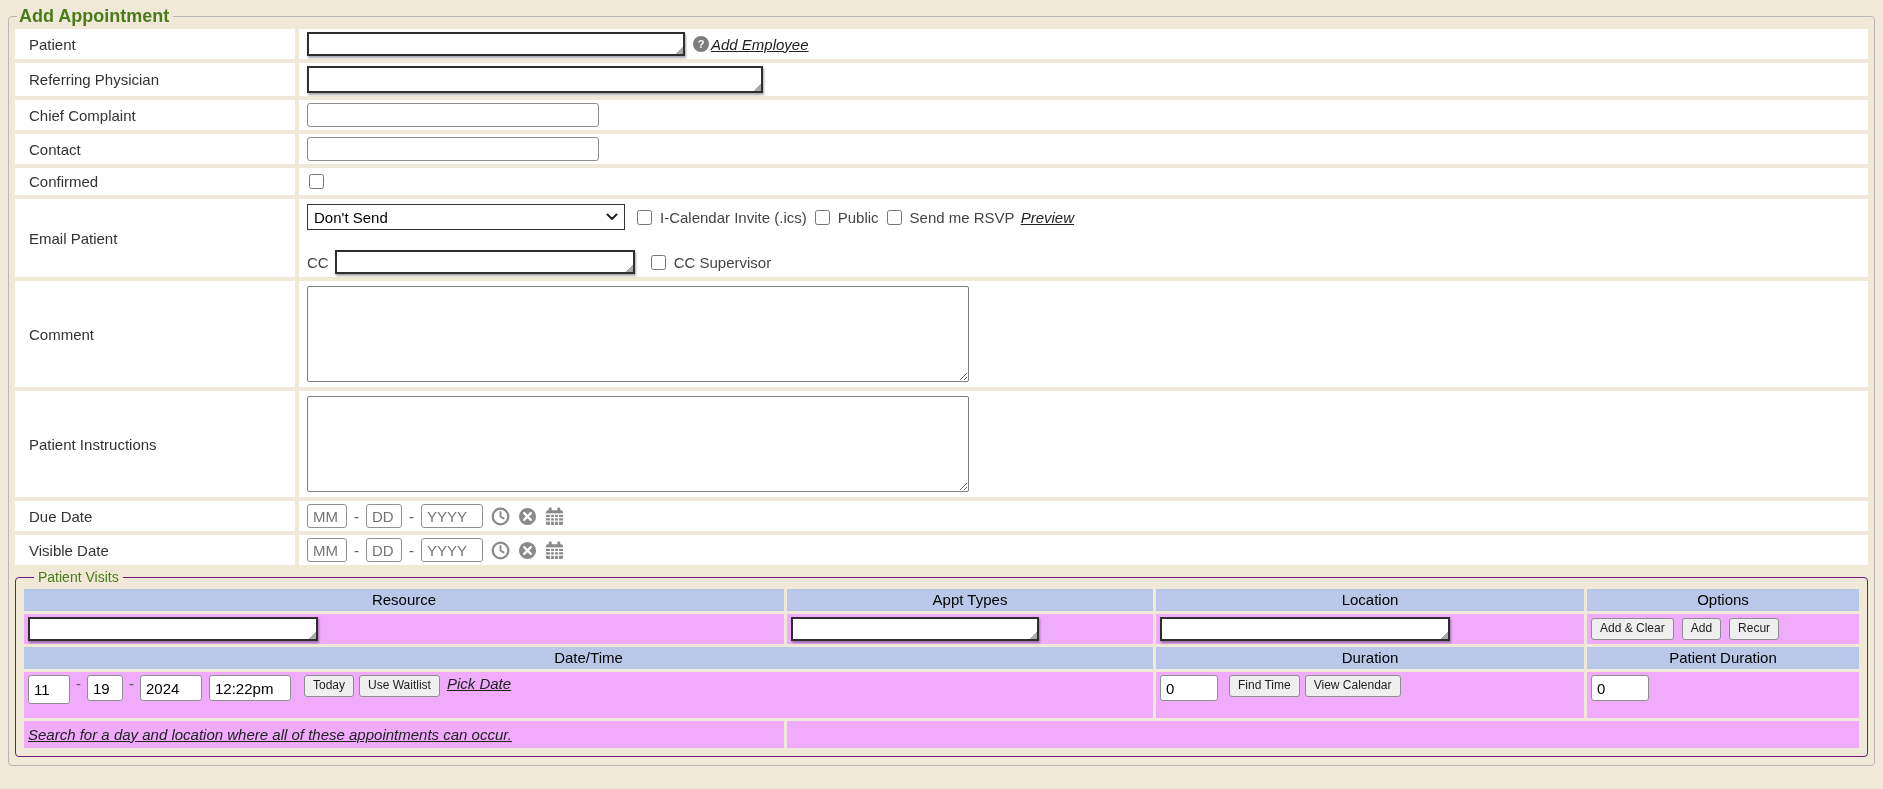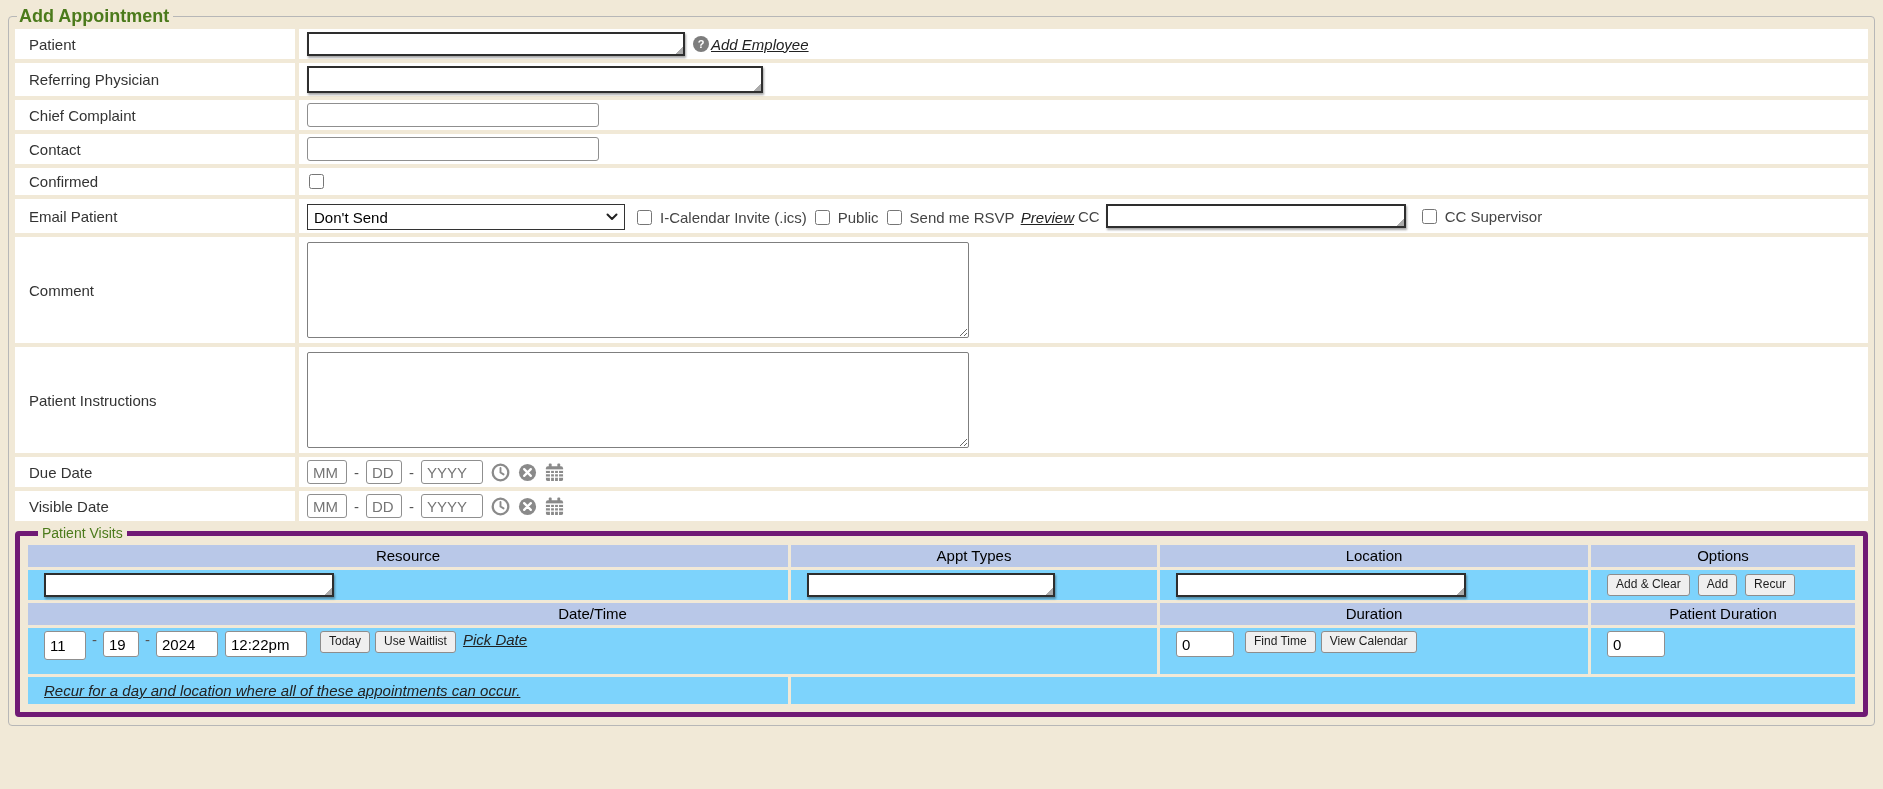--- a/index.html
+++ b/index.html
@@ -25,21 +25,21 @@
   .frow { display:flex; gap:4px; margin-bottom:4px; }
   .frow .lbl {
     width:280px; flex:0 0 280px;
     background:#fff; padding:5px 4px 5px 14px;
     display:flex; align-items:center; color:#333;
   }
   .frow .fld {
     flex:1 1 auto; background:#fff;
     padding:3px 8px; display:flex; align-items:center; gap:6px;
   }
-  .frow .fld.col { flex-direction:row; align-items:flex-start; gap:4px; padding-top:5px; }
+  .frow .fld.col { flex-direction:column; align-items:flex-start; gap:20px; padding-top:5px; }
   .subline { display:flex; align-items:center; gap:6px; }
   
   input.shadow-input {
     border:2px solid #2e2e2e; border-radius:0;
     height:24px; font:inherit; padding:0 5px;
     background:linear-gradient(315deg,#ababab 0 5px,#fff 5.5px);
     box-shadow:1px 2px 2px rgba(0,0,0,.35);
     outline:none;
   }
   input.plain {
@@ -71,32 +71,32 @@
   .icon-btn { display:inline-flex; align-items:center; cursor:pointer; margin-left:2px; }
   .dash { color:#555; margin:0 1px; }
   .help-circle {
     display:inline-flex; align-items:center; justify-content:center;
     width:16px; height:16px; border-radius:50%;
     background:#7d7d7d; color:#fff; font-size:11px; font-weight:bold;
   }
   
   fieldset.pv {
     margin:2px 0 0 0;
-    border:5px solid #701a75;
+    border:1px solid #701a75;
     border-radius:4px;
     padding:4px 8px 8px 8px;
   }
   fieldset.pv > legend { color:#4b7a1b; font-size:14px; padding:0 4px; margin-left:10px; }
   .pv-row { display:flex; gap:3px; margin-bottom:3px; }
   .pv-head {
     background:#b9c8e8; color:#000; text-align:center;
     padding:2px 0 3px 0; font-size:15px;
     display:flex; align-items:center; justify-content:center;
   }
-  .pv-cell { background:#7dd3fc; display:flex; align-items:center; gap:5px; padding:3px 16px; }
+  .pv-cell { background:#f0abfc; display:flex; align-items:center; gap:5px; padding:3px 4px; }
   .w-resource { width:760px; flex:0 0 760px; }
   .w-appt     { width:366px; flex:0 0 366px; }
   .w-loc      { width:428px; flex:0 0 428px; }
   .w-opt      { flex:1 1 auto; }
   .w-datetime { width:1129px; flex:0 0 1129px; }
   .mono-num { font-family:"DejaVu Sans Mono", monospace; font-size:14px; }
   .pv-inputrow2 { align-items:flex-start; padding-top:3px; min-height:46px; }
   .pv-bottom { min-height:27px; }
   svg { display:block; }
 </style>
@@ -301,18 +301,18 @@
         <button class="btn" style="margin-left:6px;">Find Time</button>
         <button class="btn">View Calendar</button>
       </div>
       <div class="pv-cell w-opt pv-inputrow2">
         <input type="text" class="plain mono-num" style="width: 58px; height: 26px;" value="0">
       </div>
     </div>
 
     <div class="pv-row" style="margin-bottom:0;">
       <div class="pv-cell w-resource pv-bottom">
-        <a class="plainlink">Recur for a day and location where all of these appointments can occur.</a>
+        <a class="plainlink">Search for a day and location where all of these appointments can occur.</a>
       </div>
       <div class="pv-cell pv-bottom" style="flex:1 1 auto;"></div>
     </div>
   </fieldset>
 </fieldset>
 
 </body></html>

